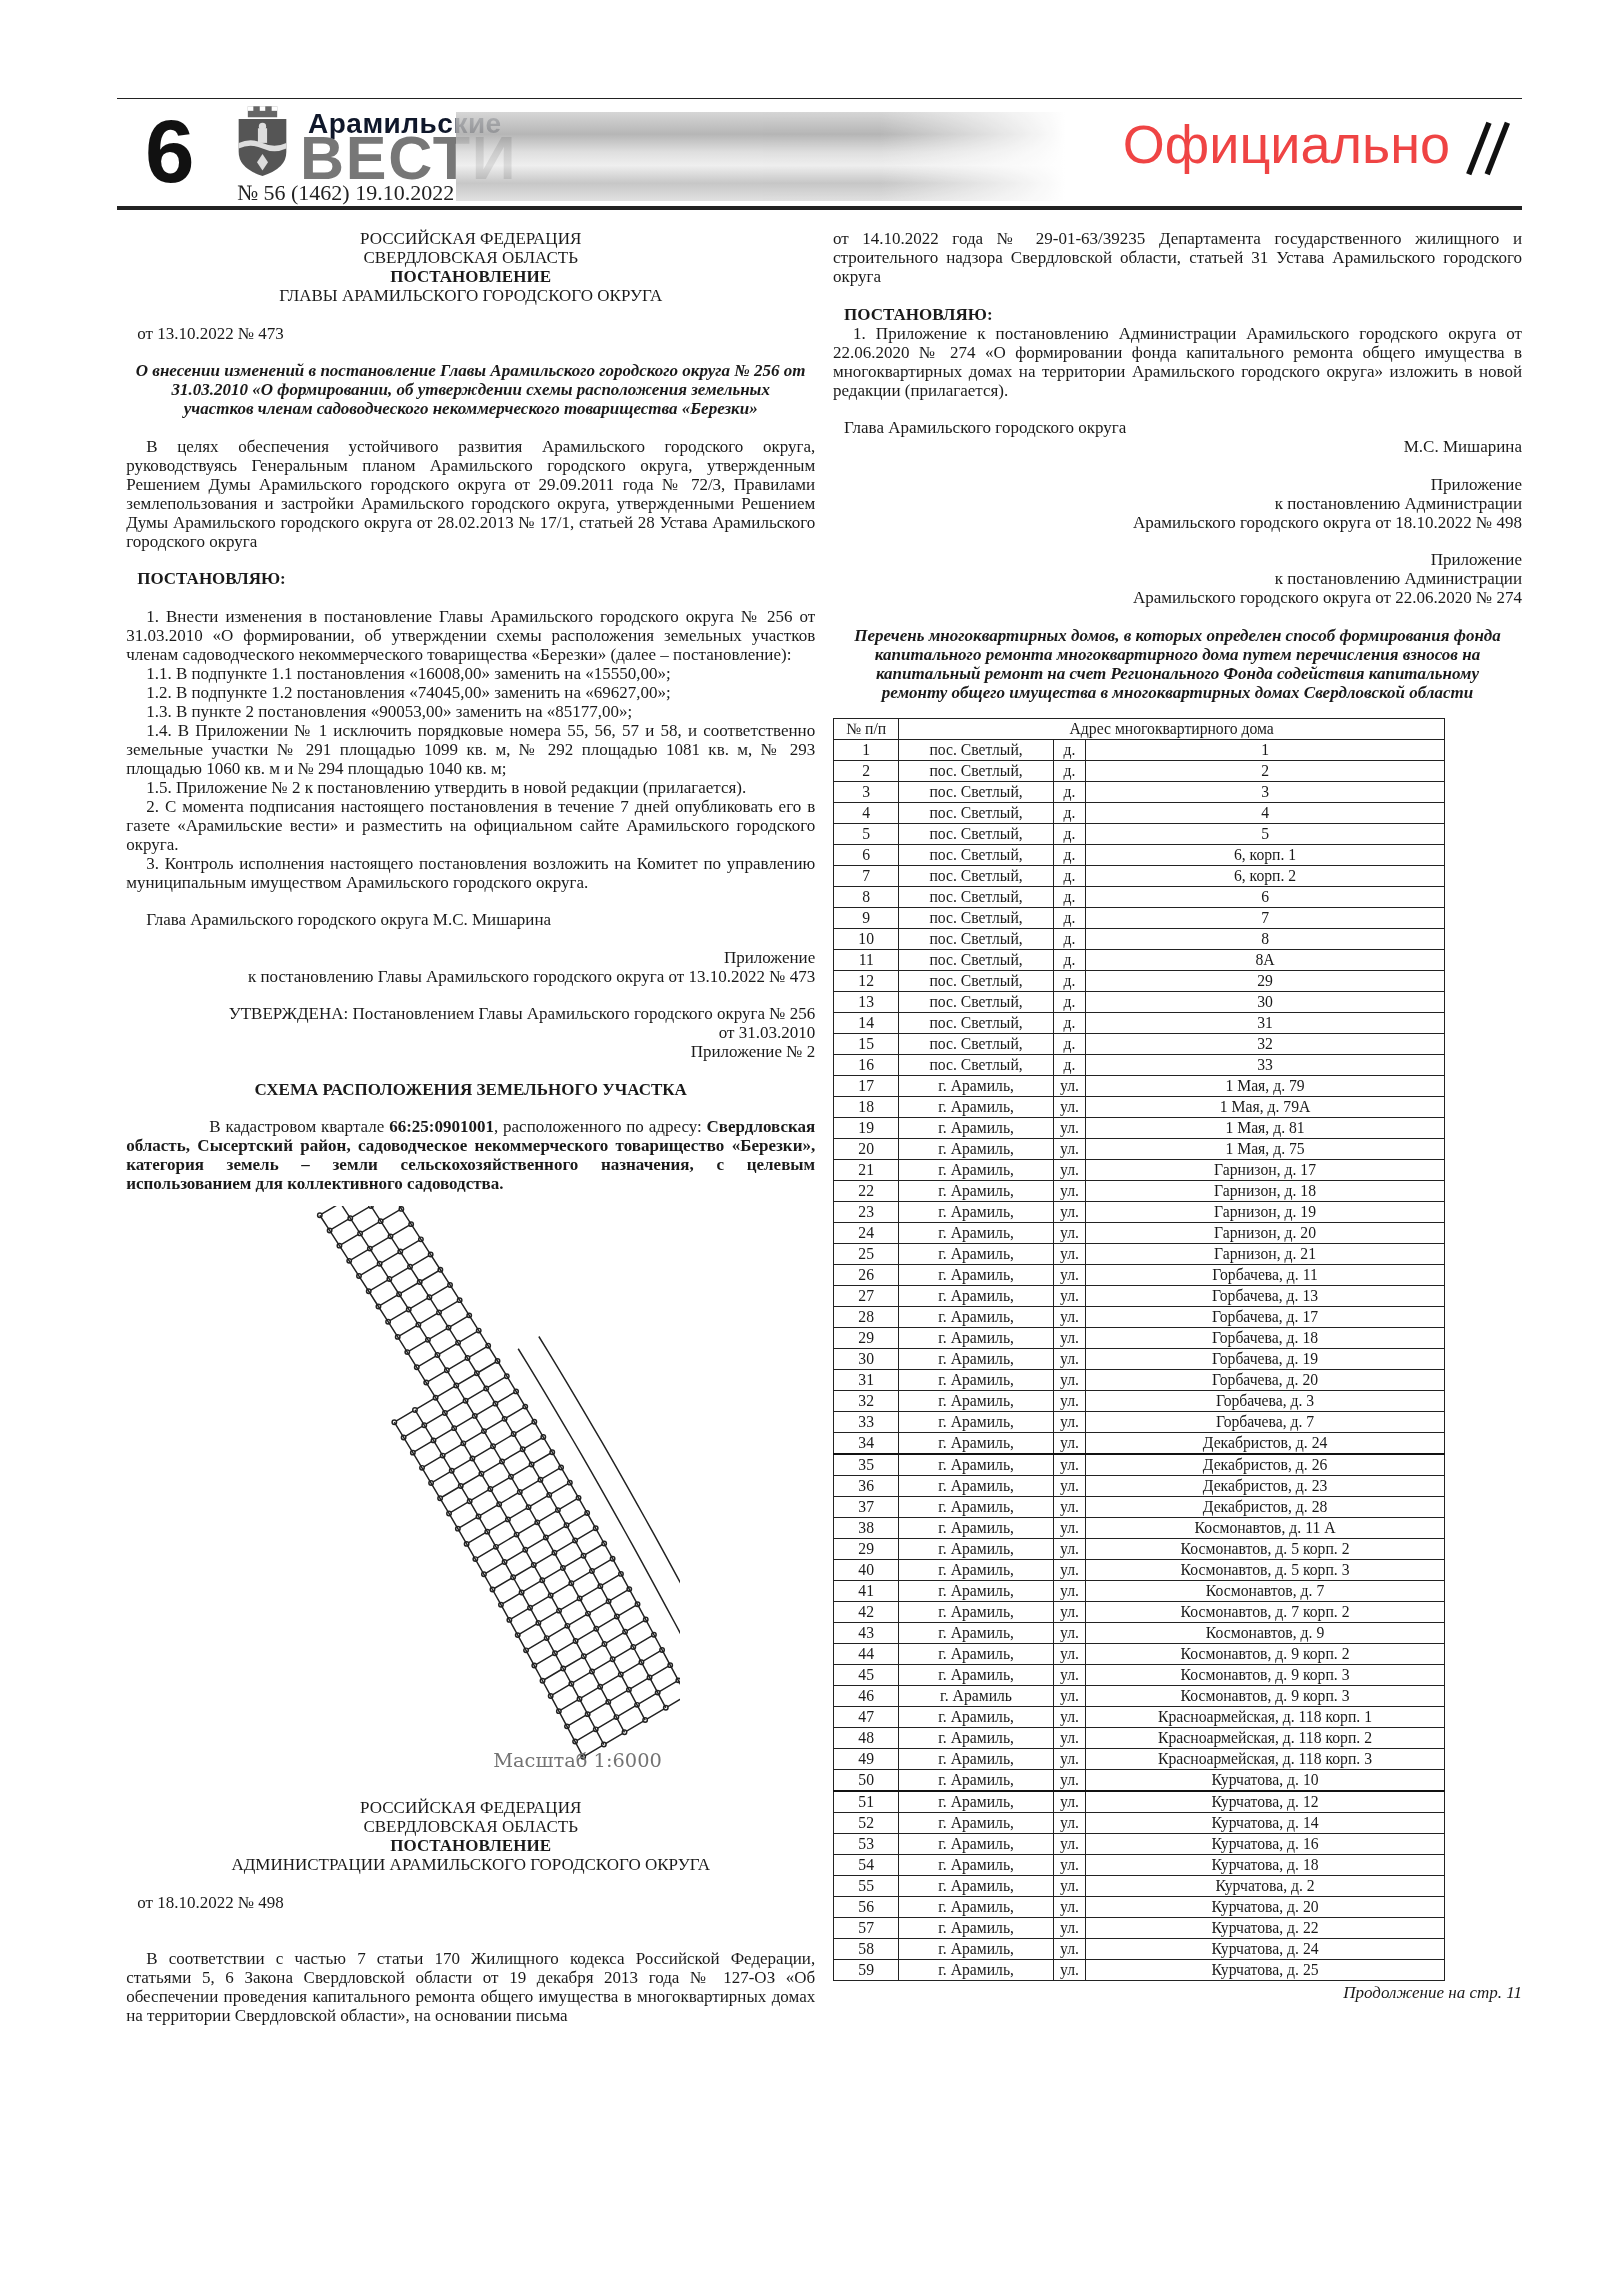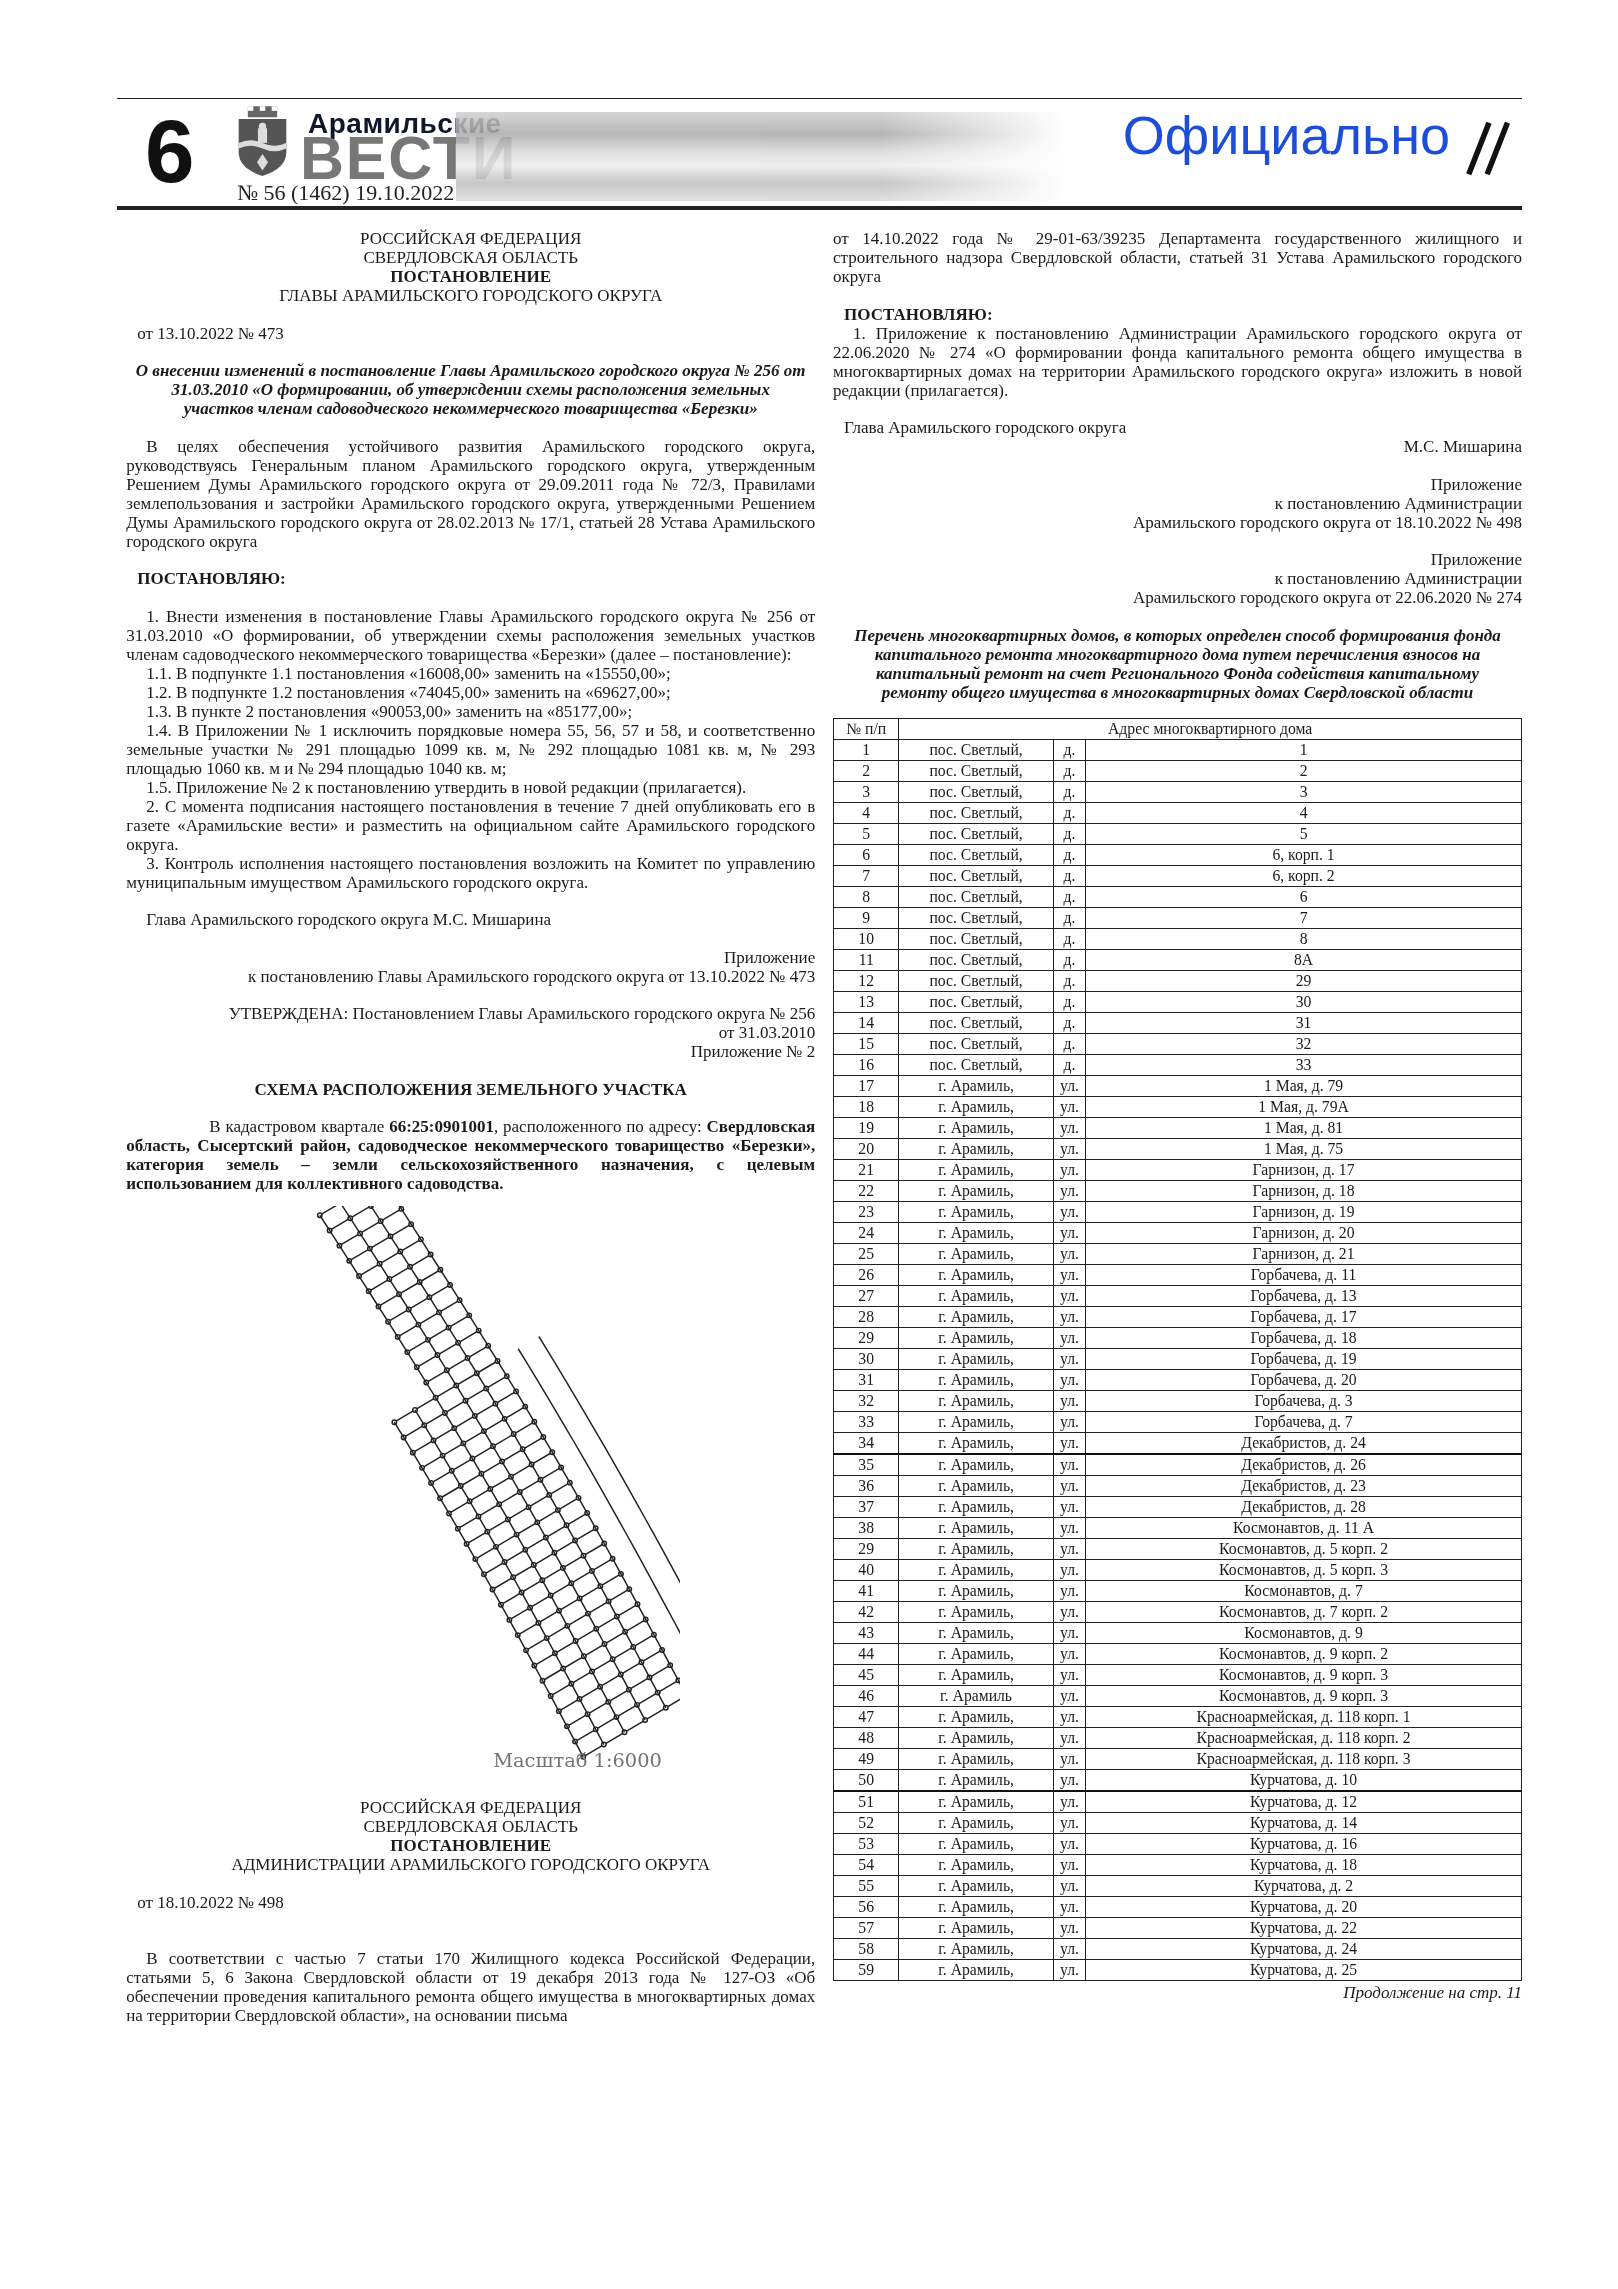--- a/index.html
+++ b/index.html
@@ -10,21 +10,21 @@
   
   .mast { position: relative; height: 107px; border-top: 1.8px solid #222; border-bottom: 4.6px solid #222; }
   .pg-num { position: absolute; left: 28px; top: 5.5px; font-family: "Liberation Sans", sans-serif; font-weight: bold; font-size: 89px; line-height: 92px; color: #111; }
   .crest { position: absolute; left: 118px; top: 7.4px; width: 55px; height: 72px; }
   .brand-top { position: absolute; left: 191px; top: 9.2px; font-family: "Liberation Sans", sans-serif; font-size: 28px; color: #0f172a; font-weight: bold; letter-spacing: 0.5px; }
   .brand-main { position: absolute; left: 183px; top: 26px; font-family: "Liberation Sans", sans-serif; font-size: 61px; font-weight: bold; color: #777; letter-spacing: 1.8px; line-height: 66px; }
   .issue { position: absolute; left: 120px; top: 81px; font-size: 22px; color: #222; }
   .banner { position: absolute; left: 339px; top: 13px; width: 609px; height: 89px;
             background: linear-gradient(180deg,#cfcfcf 0%, #a9a9a9 25%, #d9d9d9 45%, #ececec 60%, #bdbdbd 80%, #dcdcdc 100%); opacity: .85; }
   .banner::after { content: ""; position: absolute; right: 0; top: 0; width: 185px; height: 100%; background: linear-gradient(90deg, rgba(255,255,255,0), #fff); }
-  .section-title { position: absolute; right: 72px; top: 4px; font-family: "Liberation Sans", sans-serif; font-size: 54px; color: #1d4ed8; line-height: 65px; }
+  .section-title { position: absolute; right: 72px; top: 13px; font-family: "Liberation Sans", sans-serif; font-size: 54px; color: #ef4444; line-height: 65px; }
   .slashes { position: absolute; right: 9.2px; top: 20px; width: 48px; height: 59px; }
 
   
   .col { position: absolute; top: 131px; font-size: 17px; line-height: 19px; text-align: justify; }
   .col-left { left: 9.2px; width: 689px; }
   .col-right { left: 716px; width: 689px; }
   p { margin: 0; }
   .center { text-align: center; }
   .right { text-align: right; }
   .bold { font-weight: bold; }
@@ -32,21 +32,21 @@
   .gap { height: 18.5px; }
   .title-it { font-style: italic; font-weight: bold; text-align: center; font-size: 17px; line-height: 19px; padding: 0 9.2px; }
   .bold-inline { font-weight: bold; }
 
   
   .scheme { position: relative; height: 572px; margin-top: 13px; }
   .scheme svg { position: absolute; left: 166px; top: 0; }
   .scale-label { position: absolute; left: 367px; top: 545px; font-family: "DejaVu Serif", serif; font-size: 19.4px; color: #737373; }
 
   
-  table.houses { width: 689px; border-collapse: collapse; margin-top: 16.6px; font-size: 15.7px; line-height: 20px; }
+  table.houses { width: 612px; border-collapse: collapse; margin-top: 16.6px; font-size: 15.7px; line-height: 20px; }
   table.houses td, table.houses th { border: 1.4px solid #222; padding: 0 3.7px; font-weight: normal; text-align: center; height: 19.4px; }
   table.houses .c0 { width: 57px; }
   table.houses .c1 { width: 146px; }
   table.houses .c2 { width: 24px; }
   table.houses tr.thick td { border-bottom: 2.8px solid #111; }
   .cont { text-align: right; font-style: italic; margin-top: 1.8px; font-size: 17px; }
 </style>
 </head>
 <body>
 

